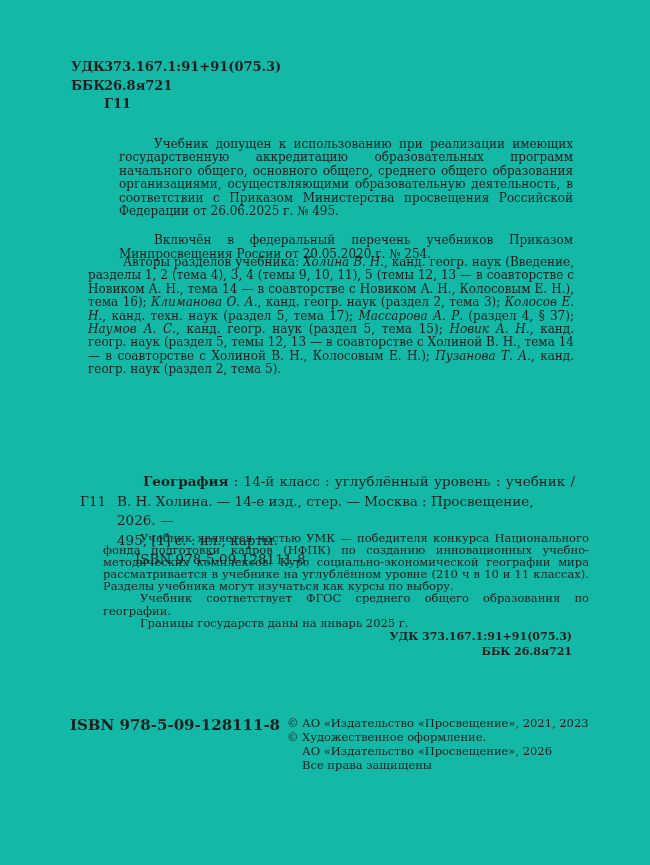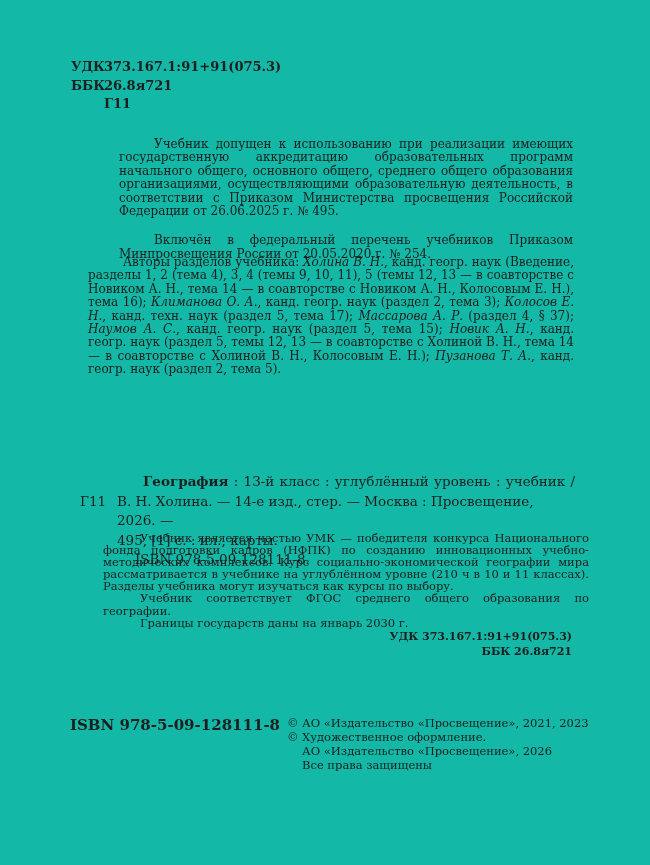--- a/index.html
+++ b/index.html
@@ -91,30 +91,30 @@
 
   <div class="admission">
     <p>Учебник допущен к использованию при реализации имеющих государственную аккредитацию образовательных программ начального общего, основного общего, среднего общего образования организациями, осуществляющими образовательную деятельность, в соответствии с Приказом Министерства просвещения Российской Федерации от 26.06.2025 г. № 495.</p>
     <p>Включён в федеральный перечень учебников Приказом Минпросвещения России от 20.05.2020 г. № 254.</p>
   </div>
 
   <p class="authors"><span>Авторы разделов учебника: </span><span class="i">Холина В. Н.</span><span>, канд. геогр. наук (Введение, разделы 1, 2 (тема 4), 3, 4 (темы 9, 10, 11), 5 (темы 12, 13 — в соавторстве с Новиком А. Н., тема 14 — в соавторстве с Новиком А. Н., Колосовым Е. Н.), тема 16); </span><span class="i">Климанова О. А.</span><span>, канд. геогр. наук (раздел 2, тема 3); </span><span class="i">Колосов Е. Н.</span><span>, канд. техн. наук (раздел 5, тема 17); </span><span class="i">Массарова А. Р.</span><span> (раздел 4, § 37); </span><span class="i">Наумов А. С.</span><span>, канд. геогр. наук (раздел 5, тема 15); </span><span class="i">Новик А. Н.</span><span>, канд. геогр. наук (раздел 5, темы 12, 13 — в соавторстве с Холиной В. Н., тема 14 — в соавторстве с Холиной В. Н., Колосовым Е. Н.); </span><span class="i">Пузанова Т. А.</span><span>, канд. геогр. наук (раздел 2, тема 5).</span></p>
 
   <div class="biblio">
     <div class="margin-code">Г11</div>
-    <div class="l1"><span class="b">География</span><span> : 13-й класс : углублённый уровень : учебник /</span></div>
+    <div class="l1"><span class="b">География</span><span> : 14-й класс : углублённый уровень : учебник /</span></div>
     <div>В. Н. Холина. — 14-е изд., стер. — Москва : Просвещение, 2026. —</div>
     <div>495, [1] с. : ил., карты.</div>
     <div class="isbn-line">ISBN 978-5-09-128111-8.</div>
   </div>
 
   <div class="annotation">
     <p>Учебник является частью УМК — победителя конкурса Национального фонда подготовки кадров (НФПК) по созданию инновационных учебно-методических комплексов. Курс социально-экономической географии мира рассматривается в учебнике на углублённом уровне (210 ч в 10 и 11 классах). Разделы учебника могут изучаться как курсы по выбору.</p>
     <p>Учебник соответствует ФГОС среднего общего образования по географии.</p>
-    <p>Границы государств даны на январь 2030 г.</p>
+    <p>Границы государств даны на январь 2025 г.</p>
   </div>
 
   <div class="bottom-codes">
     <div>УДК 373.167.1:91+91(075.3)</div>
     <div>ББК 26.8я721</div>
   </div>
 
   <div class="footer-isbn">ISBN 978-5-09-128111-8</div>
 
   <div class="copyright">

